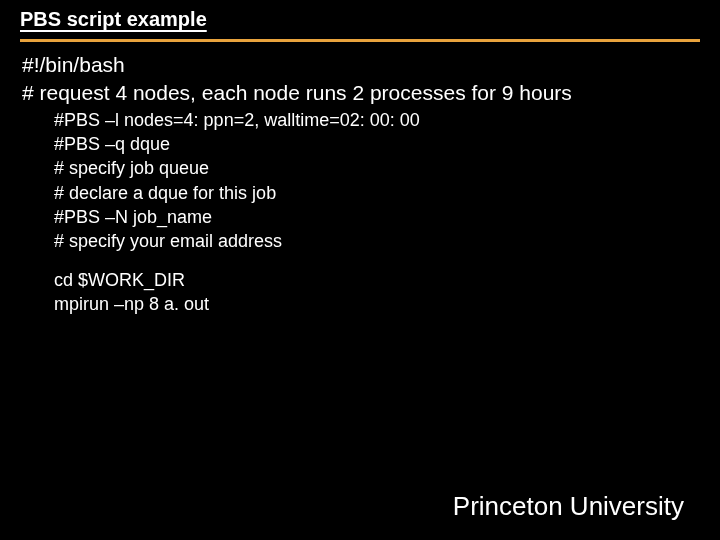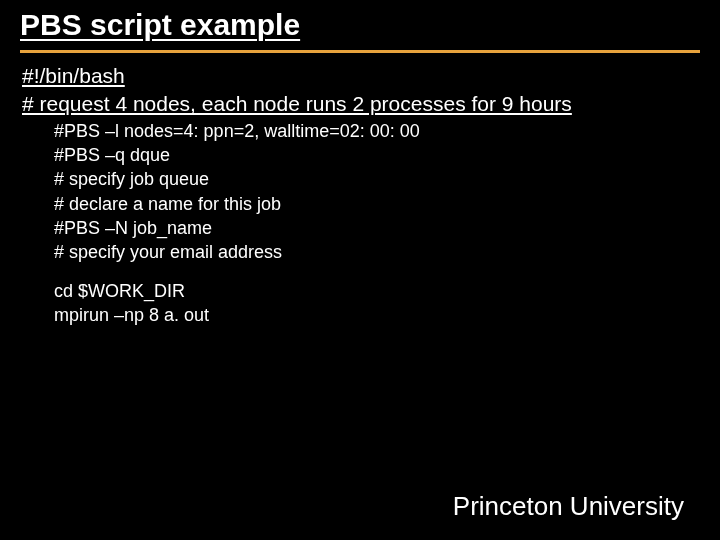--- a/index.html
+++ b/index.html
@@ -12,40 +12,39 @@
     font-family: Arial, Helvetica, sans-serif;
     overflow: hidden;
   }
   .slide {
     position: relative;
     width: 720px;
     height: 540px;
     box-sizing: border-box;
   }
   .title {
-    font-size: 30px;
+    font-size: 20px;
     font-weight: bold;
     padding: 8px 20px 6px 20px;
     text-decoration: underline;
     text-decoration-thickness: 2px;
     text-underline-offset: 4px;
   }
   .divider {
     margin: 2px 20px 0 20px;
     height: 3px;
     background: #e8a33d;
   }
   .body {
     padding: 10px 22px 0 22px;
   }
   .line-large {
     font-size: 21px;
     line-height: 1.25;
     margin-bottom: 2px;
-    text-decoration: underline;
   }
   .line-small {
     font-size: 18px;
     line-height: 1.3;
     margin-bottom: 1px;
     margin-left: 32px;
   }
   .spacer {
     height: 14px;
   }
@@ -64,21 +63,21 @@
   <div class="title">PBS script example</div>
   <div class="divider"></div>
 
   <div class="body">
     <div class="line-large">#!/bin/bash</div>
     <div class="line-large"># request 4 nodes,  each node runs 2 processes for 9 hours</div>
 
     <div class="line-small">#PBS –l nodes=4: ppn=2, walltime=02: 00: 00</div>
     <div class="line-small">#PBS –q dque</div>
     <div class="line-small"># specify job queue</div>
-    <div class="line-small"># declare a name for this job</div>
+    <div class="line-small"># declare a dque for this job</div>
     <div class="line-small">#PBS –N job_name</div>
     <div class="line-small"># specify your email address</div>
 
     <div class="spacer"></div>
 
     <div class="line-small">cd $WORK_DIR</div>
     <div class="line-small">mpirun –np 8 a. out</div>
   </div>
 
   <div class="footer">Princeton University</div>

